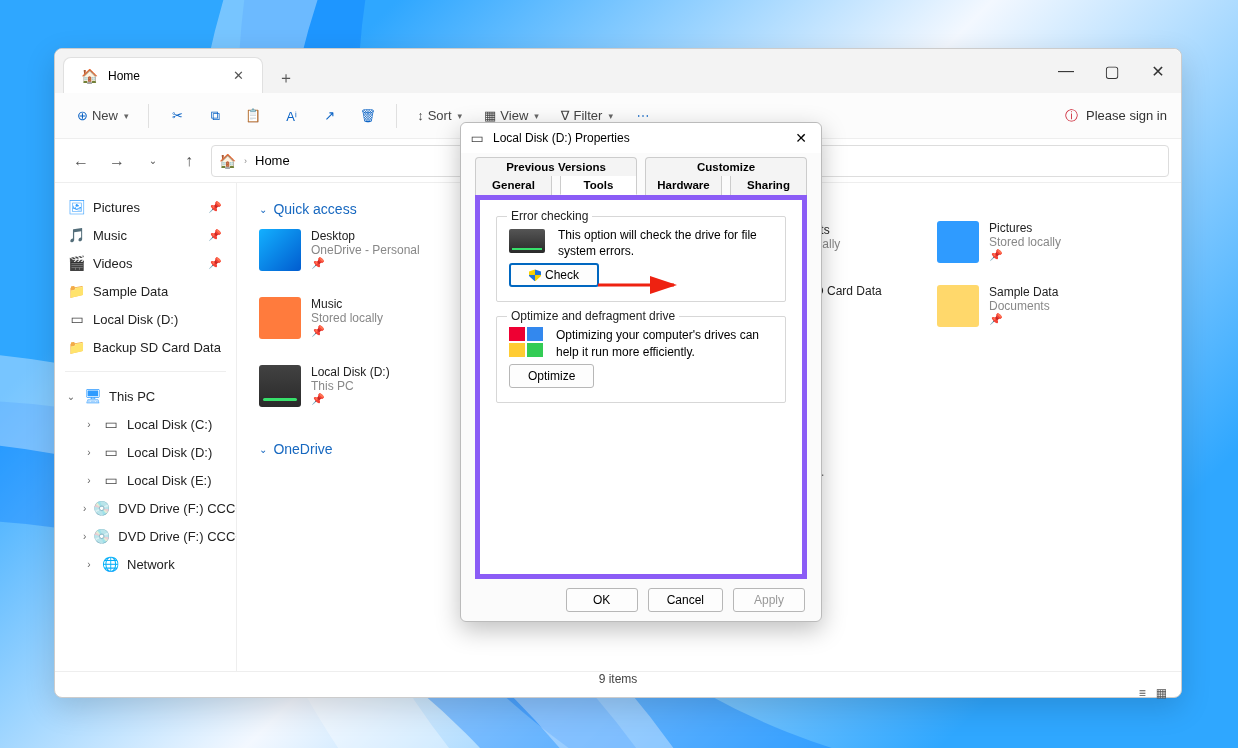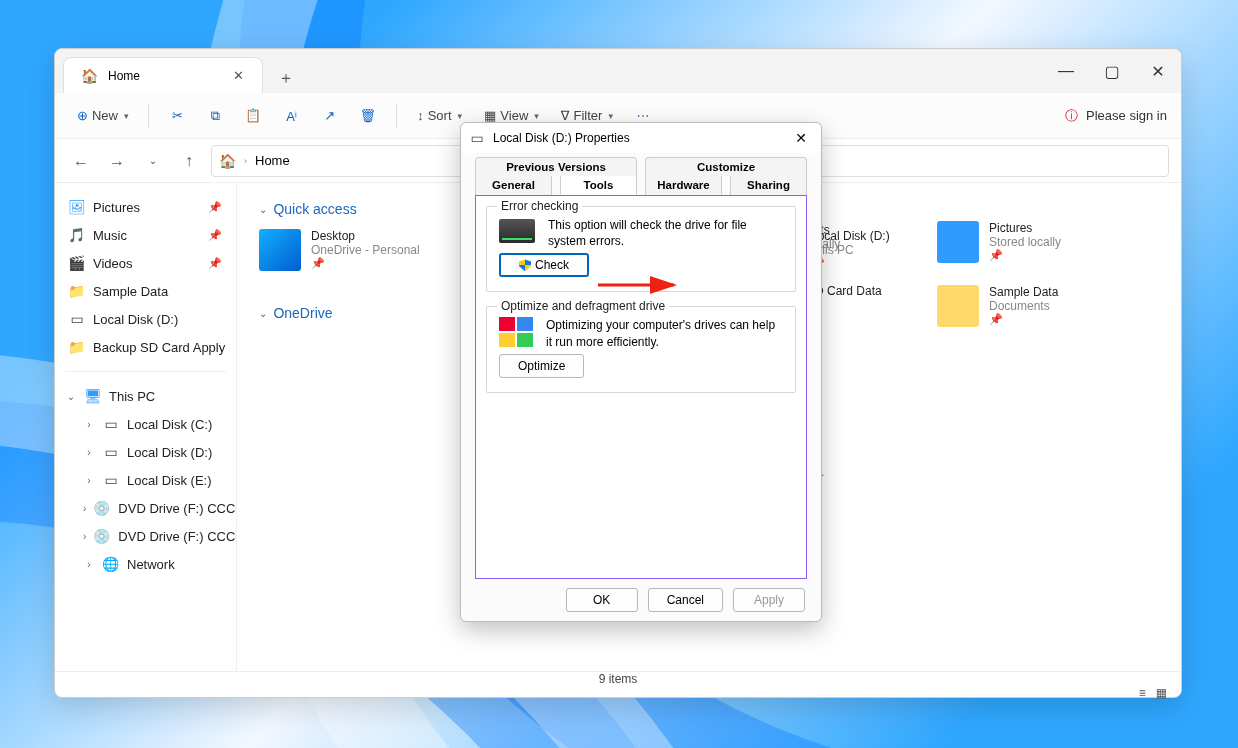--- a/index.html
+++ b/index.html
@@ -66,21 +66,21 @@
   .sb-item { display:flex; align-items:center; gap:8px; height:28px; padding:0 8px; border-radius:4px; color:#222; white-space:nowrap;}
   .sb-item .pin { margin-left:auto; color:#999; font-size:11px;}
   .sb-divider{height:1px;background:#eee;margin:10px 4px;}
   .sb-tree .sb-item{padding-left:4px;}
   .sb-tree .lvl1{padding-left:22px;}
   .sb-tree .exp{width:12px;color:#666;font-size:10px;display:inline-block;text-align:center;}
 
   .content { flex:1; padding:14px 22px; overflow:hidden; position:relative;}
   .section-h{ color:#1768c0; font-size:14px; display:flex; align-items:center; gap:6px; margin:4px 0 12px;}
   .section-h .chev{font-size:10px;}
-  .grid { display:flex; flex-wrap:wrap; gap:26px 60px;}
+  .grid { display:flex; flex-wrap:wrap; gap:26px 60px;flex-direction:column;}
   .item { display:flex; gap:10px; width:190px;}
   .thumb { width:42px; height:42px; border-radius:3px; background:#ffd86b; display:flex; align-items:center; justify-content:center; flex-shrink:0;}
   .thumb.desktop{background:linear-gradient(135deg,#13b0ff,#015ccf);}
   .thumb.music{background:#ff7b3d;}
   .thumb.disk{background:linear-gradient(#424242,#2a2a2a);position:relative;}
   .thumb.disk::after{content:"";position:absolute;left:4px;right:4px;bottom:6px;height:3px;background:#37e06b;border-radius:2px;}
   .thumb.pic{background:#2f9bff;position:relative;}
   .meta { font-size:12px;}
   .meta .t{color:#222;}
   .meta .s{color:#888;}
@@ -98,21 +98,21 @@
     box-shadow:0 8px 24px rgba(0,0,0,.25); display:flex; flex-direction:column; font-size:12px;
   }
   .dlg-title{height:30px;display:flex;align-items:center;padding:0 8px;gap:8px;background:#fff;border-radius:6px 6px 0 0;}
   .dlg-title .x{margin-left:auto;width:24px;height:24px;display:flex;align-items:center;justify-content:center;font-size:14px;}
   .tabs-area{padding:4px 14px 0;}
   .tabrow{display:flex;gap:8px;font-weight:bold;}
   .dlg-tab{flex:1;text-align:center;padding:3px 0;border:1px solid #ccc;background:#f4f4f4;border-bottom:none;font-size:11.5px;cursor:default;}
   .tabrow.top .dlg-tab{border-top-left-radius:4px;border-top-right-radius:4px;}
   .tabrow + .tabrow .dlg-tab{border-top:none;}
   .dlg-tab.active{background:#fff;position:relative;z-index:2;border-bottom:1px solid #fff;}
-  .dlg-body{flex:1;border:1px solid #8b5cf6;margin:0 14px;background:#fff;padding:10px;}
+  .dlg-body{flex:1;border:5px solid #8b5cf6;margin:0 14px;background:#fff;padding:16px;}
   .group{border:1px solid #d7d7d7;border-radius:2px;padding:10px 12px 14px;margin-bottom:14px;position:relative;}
   .group-title{position:absolute;top:-8px;left:10px;background:#fff;padding:0 4px;color:#222;}
   .group-row{display:flex;gap:13px;align-items:flex-start;}
   .drive-ic{width:36px;height:24px;background:linear-gradient(#555,#2a2a2a);border-radius:2px;margin-top:2px;flex-shrink:0;position:relative;}
   .drive-ic::after{content:"";position:absolute;left:3px;right:3px;bottom:3px;height:2px;background:#37e06b;}
   .defrag-ic{width:34px;height:30px;flex-shrink:0;background:
      linear-gradient(#e03,#e03) 0 0/16px 14px no-repeat,
      linear-gradient(#38e,#38e) 18px 0/16px 14px no-repeat,
      linear-gradient(#fc3,#fc3) 0 16px/16px 14px no-repeat,
      linear-gradient(#3c5,#3c5) 18px 16px/16px 14px no-repeat;}
@@ -222,21 +222,21 @@
           <div class="sb-item">
             <span class="ico folder">📁</span>
     <span>Sample Data</span>
     </div>
           <div class="sb-item">
             <span class="ico drive">▭</span>
     <span>Local Disk (D:)</span>
     </div>
           <div class="sb-item">
             <span class="ico folder">📁</span>
-    <span>Backup SD Card Apply</span>
+    <span>Backup SD Card Data</span>
     </div>
         </div>
       <div class="sb-divider"></div>
       <div class="sb-tree">
         <div class="sb-item">
           <span class="exp">⌄</span>
           <span class="ico pc">🖥</span>
           <span>This PC</span>
         </div>
         <div id="sb-tree">

